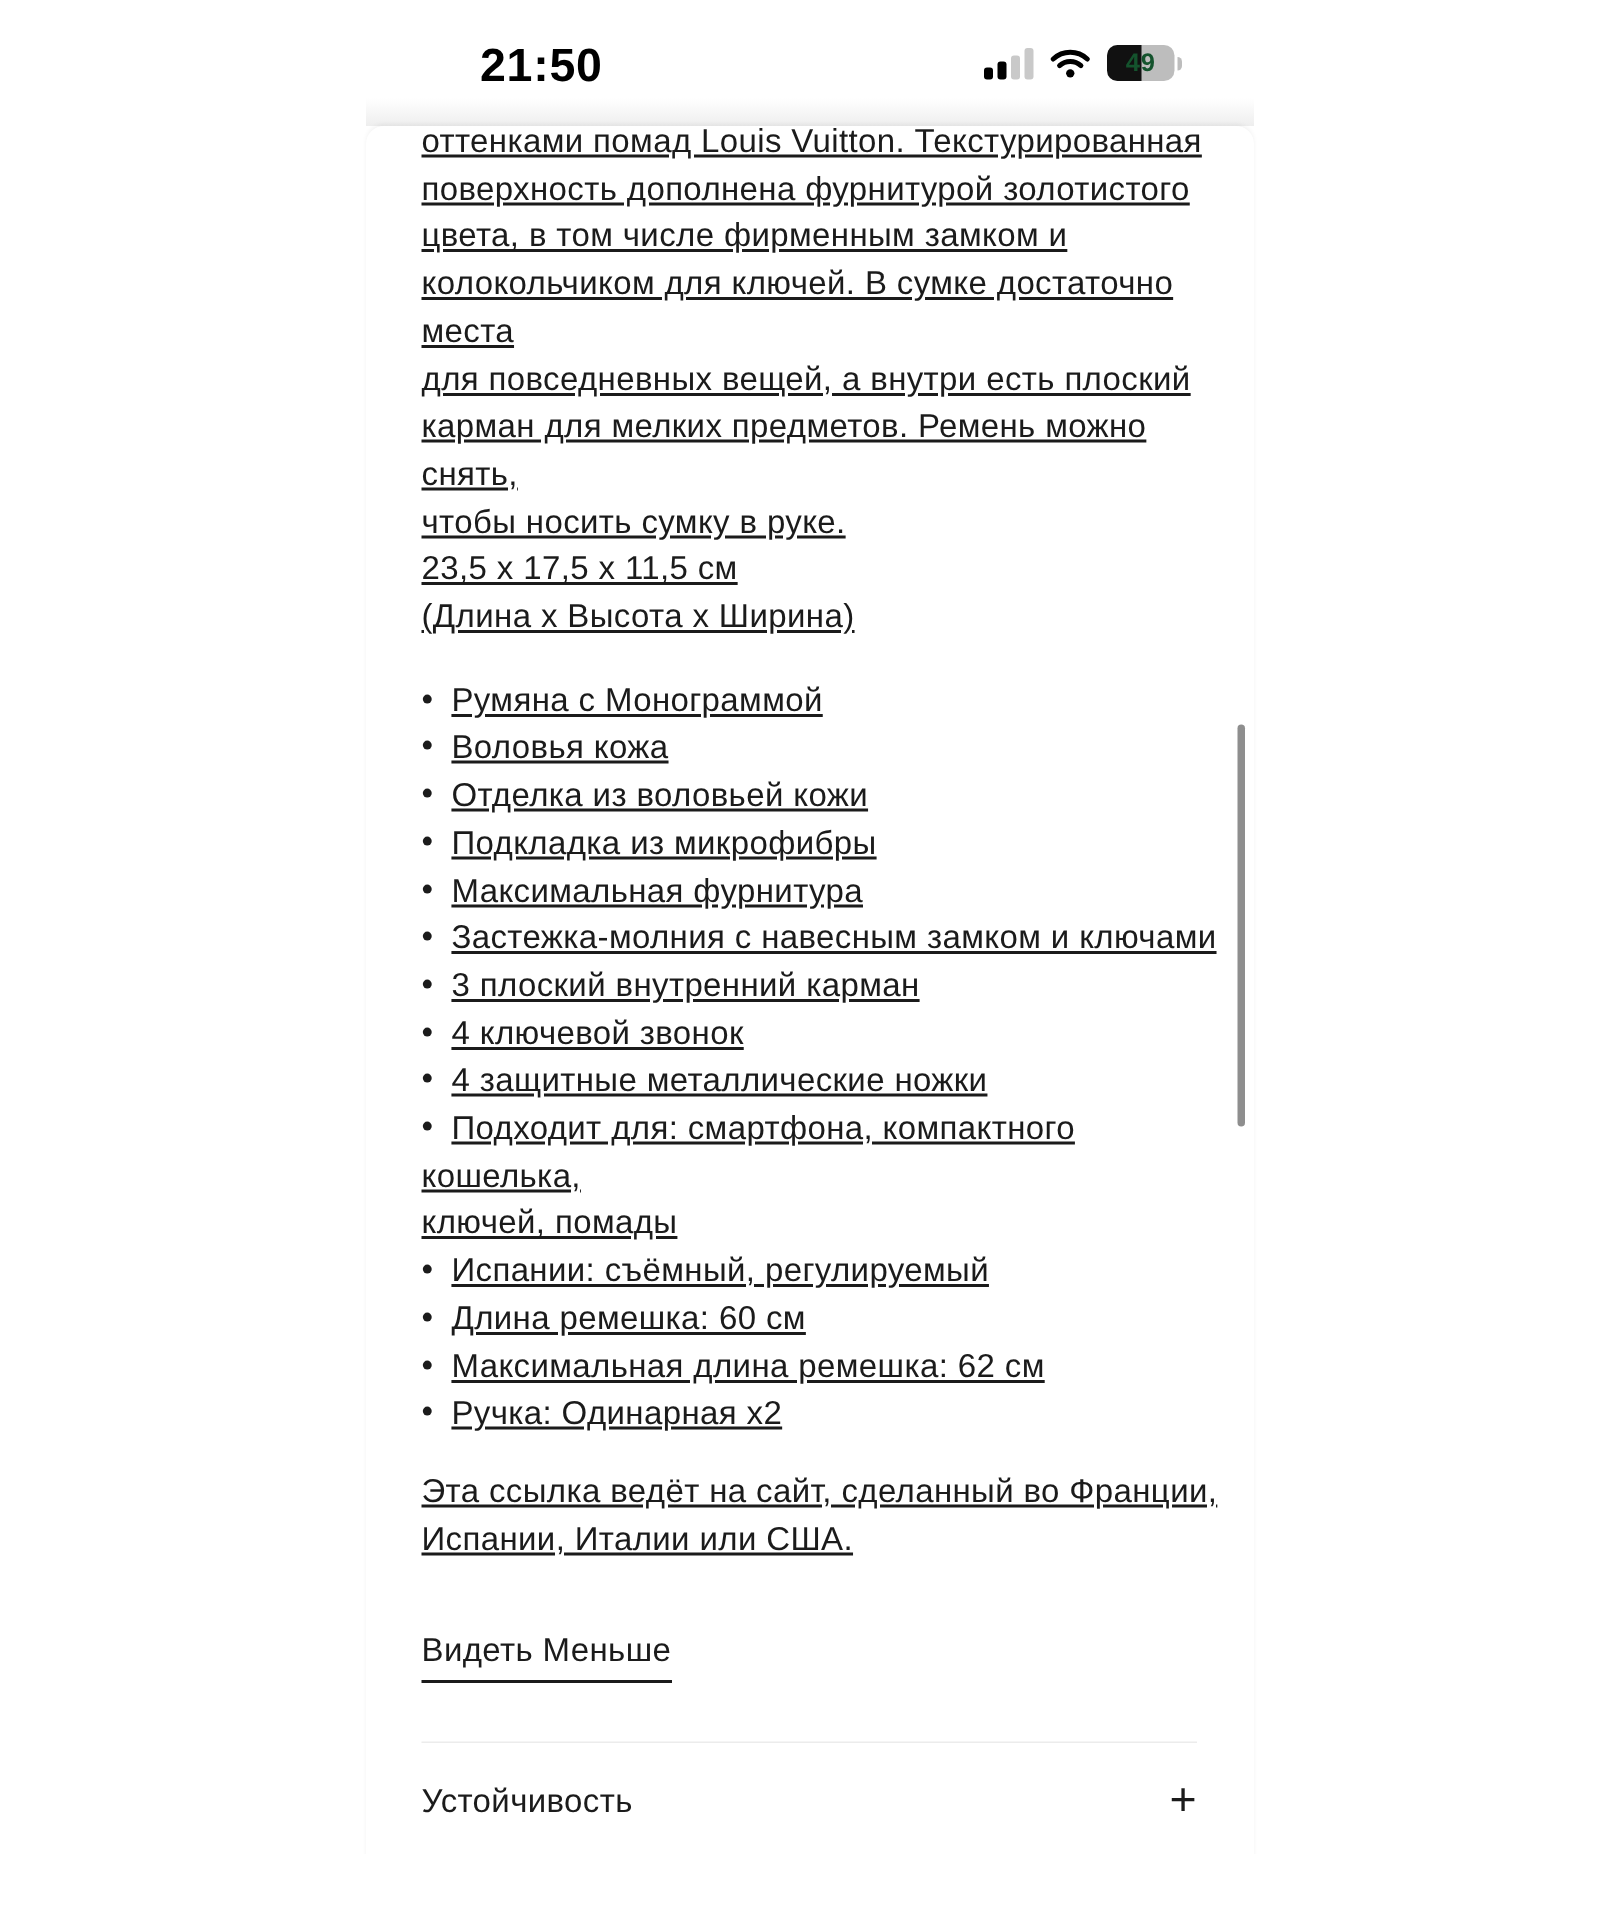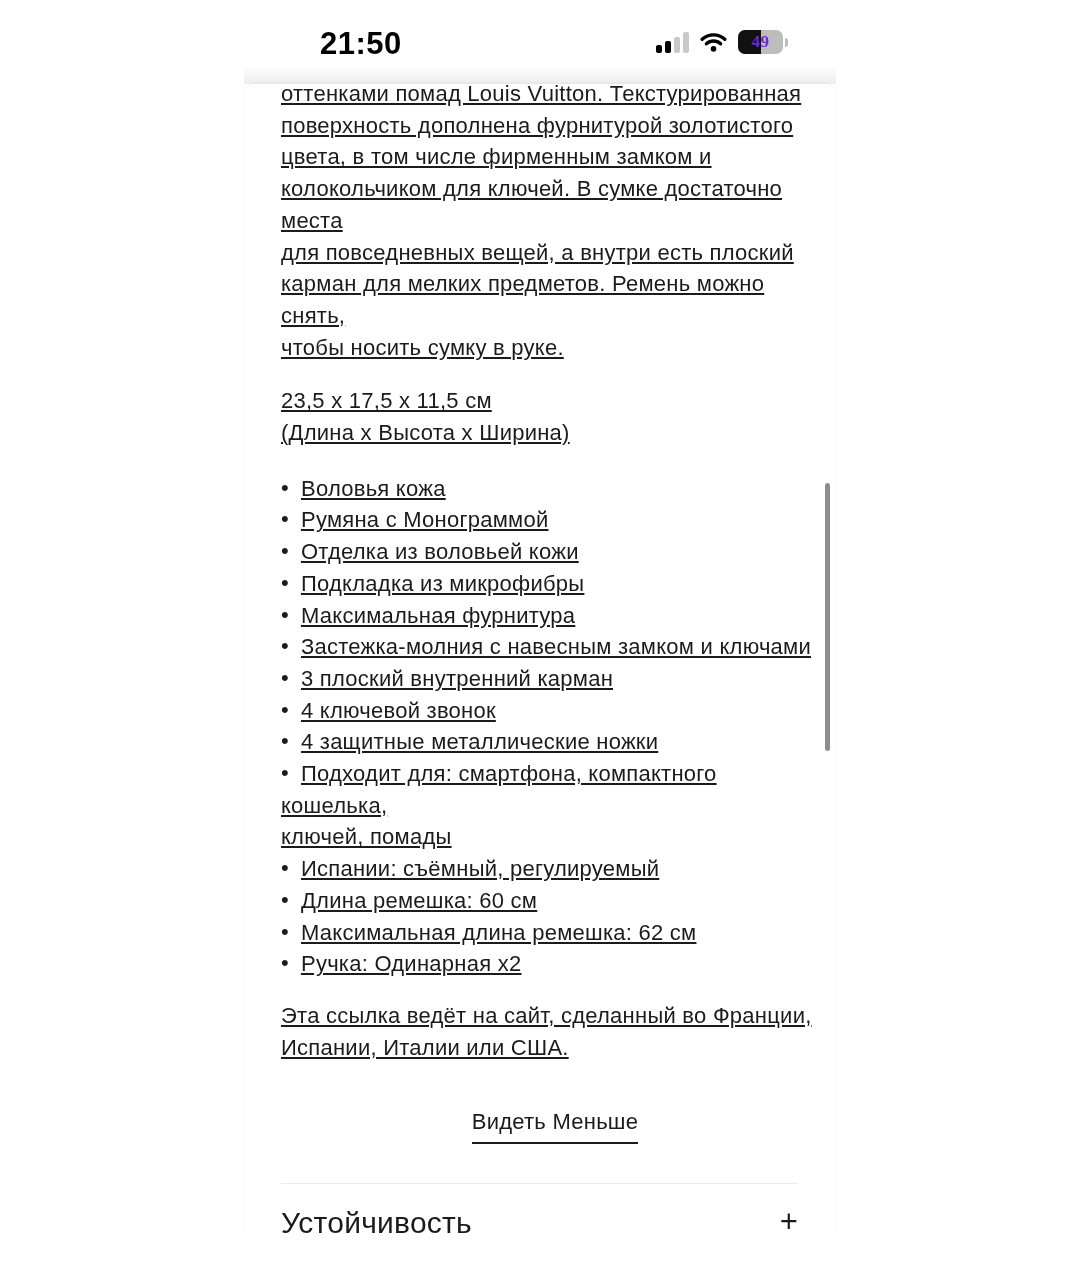--- a/index.html
+++ b/index.html
@@ -20,45 +20,45 @@
   .cell-bars i { display:block; width:6px; border-radius:2px; background:#000; }
   .cell-bars i.b1 { height:8px; }
   .cell-bars i.b2 { height:12px; }
   .cell-bars i.b3 { height:16px; background:#c9c9c9; }
   .cell-bars i.b4 { height:21px; background:#c9c9c9; }
   .battery { display:flex; align-items:center; }
   .bat-body { position:relative; width:45px; height:24px; border-radius:7px;
               background:#bdbdbd; overflow:hidden; }
   .bat-fill { position:absolute; left:0; top:0; bottom:0; width:50%; background:#111; }
   .bat-num  { position:absolute; inset:0; display:flex; align-items:center; justify-content:center;
-              color:#6d28d9; font-size:17px; font-weight:700; letter-spacing:.5px;font-family:Liberation Serif, serif; }
+              color:#14532d; font-size:17px; font-weight:700; letter-spacing:.5px; }
   .bat-cap  { width:3px; height:9px; margin-left:1.5px; border-radius:0 3px 3px 0; background:#bdbdbd; }
 
   
   .sheet { position:absolute; top:84px; left:0; right:0; bottom:0; background:#ffffff;
            border-radius:12px 12px 0 0; box-shadow:0 -1px 3px rgba(0,0,0,.05); }
 
   .content { position:absolute; top:78px; left:37px; width:548px;
              font-size:22px; line-height:31.7px; letter-spacing:.25px; color:#1b1b1b; }
   .multiline { white-space:pre-line;text-decoration:underline; }
-  .dims    { margin-top:22px; }
+  .dims    { }
   .bullets { margin-top:24px; }
   .bullet-item { }
   .bullet-dot { display:inline-block; margin-right:12px; transform:translateY(-1px); }
   .footer-note { margin-top:20px; }
 
-  .see-less-wrap { margin-top:43px;text-align:center; }
+  .see-less-wrap { margin-top:43px; }
   .see-less { display:inline-block; font-size:22px; color:#1b1b1b; cursor:pointer;
               border-bottom:2px solid #1b1b1b; padding-bottom:4px; letter-spacing:.25px; }
 
   .rules { margin-top:39px; width:517px; }
   .rule  { border-top:1px solid #ececec; }
   .acc-row { width:517px; height:77px; display:flex; align-items:center;
              justify-content:space-between; cursor:pointer; }
-  .acc-label { font-size:30px; letter-spacing:.25px; color:#1b1b1b; }
+  .acc-label { font-size:22px; letter-spacing:.25px; color:#1b1b1b; }
   .acc-plus  { font-size:31px; font-weight:300; color:#1b1b1b; line-height:1;
                transform:translateY(-1px); }
 
   
   .scrollbar { position:absolute; left:581px; top:483px; width:5px; height:268px;
                background:#8e8e8e; border-radius:3px; }
 </style>
 </head>
 <body>
 
@@ -98,22 +98,22 @@
 цвета, в том числе фирменным замком и
 колокольчиком для ключей. В сумке достаточно места
 для повседневных вещей, а внутри есть плоский
 карман для мелких предметов. Ремень можно снять,
 чтобы носить сумку в руке.</div>
 
       <div class="dims multiline">23,5 x 17,5 x 11,5 см
 (Длина x Высота x Ширина)</div>
 
       <div class="bullets">
+        <div class="bullet-item"><span class="bullet-dot">•</span><span class="multiline">Румяна с Монограммой</span></div>
         <div class="bullet-item"><span class="bullet-dot">•</span><span class="multiline">Воловья кожа</span></div>
-        <div class="bullet-item"><span class="bullet-dot">•</span><span class="multiline">Румяна с Монограммой</span></div>
         <div class="bullet-item"><span class="bullet-dot">•</span><span class="multiline">Отделка из воловьей кожи</span></div>
         <div class="bullet-item"><span class="bullet-dot">•</span><span class="multiline">Подкладка из микрофибры</span></div>
         <div class="bullet-item"><span class="bullet-dot">•</span><span class="multiline">Максимальная фурнитура</span></div>
         <div class="bullet-item"><span class="bullet-dot">•</span><span class="multiline">Застежка-молния с навесным замком и ключами</span></div>
         <div class="bullet-item"><span class="bullet-dot">•</span><span class="multiline">3 плоский внутренний карман</span></div>
         <div class="bullet-item"><span class="bullet-dot">•</span><span class="multiline">4 ключевой звонок</span></div>
         <div class="bullet-item"><span class="bullet-dot">•</span><span class="multiline">4 защитные металлические ножки</span></div>
         <div class="bullet-item"><span class="bullet-dot">•</span><span class="multiline">Подходит для: смартфона, компактного кошелька,
 ключей, помады</span></div>
         <div class="bullet-item"><span class="bullet-dot">•</span><span class="multiline">Испании: съёмный, регулируемый</span></div>

